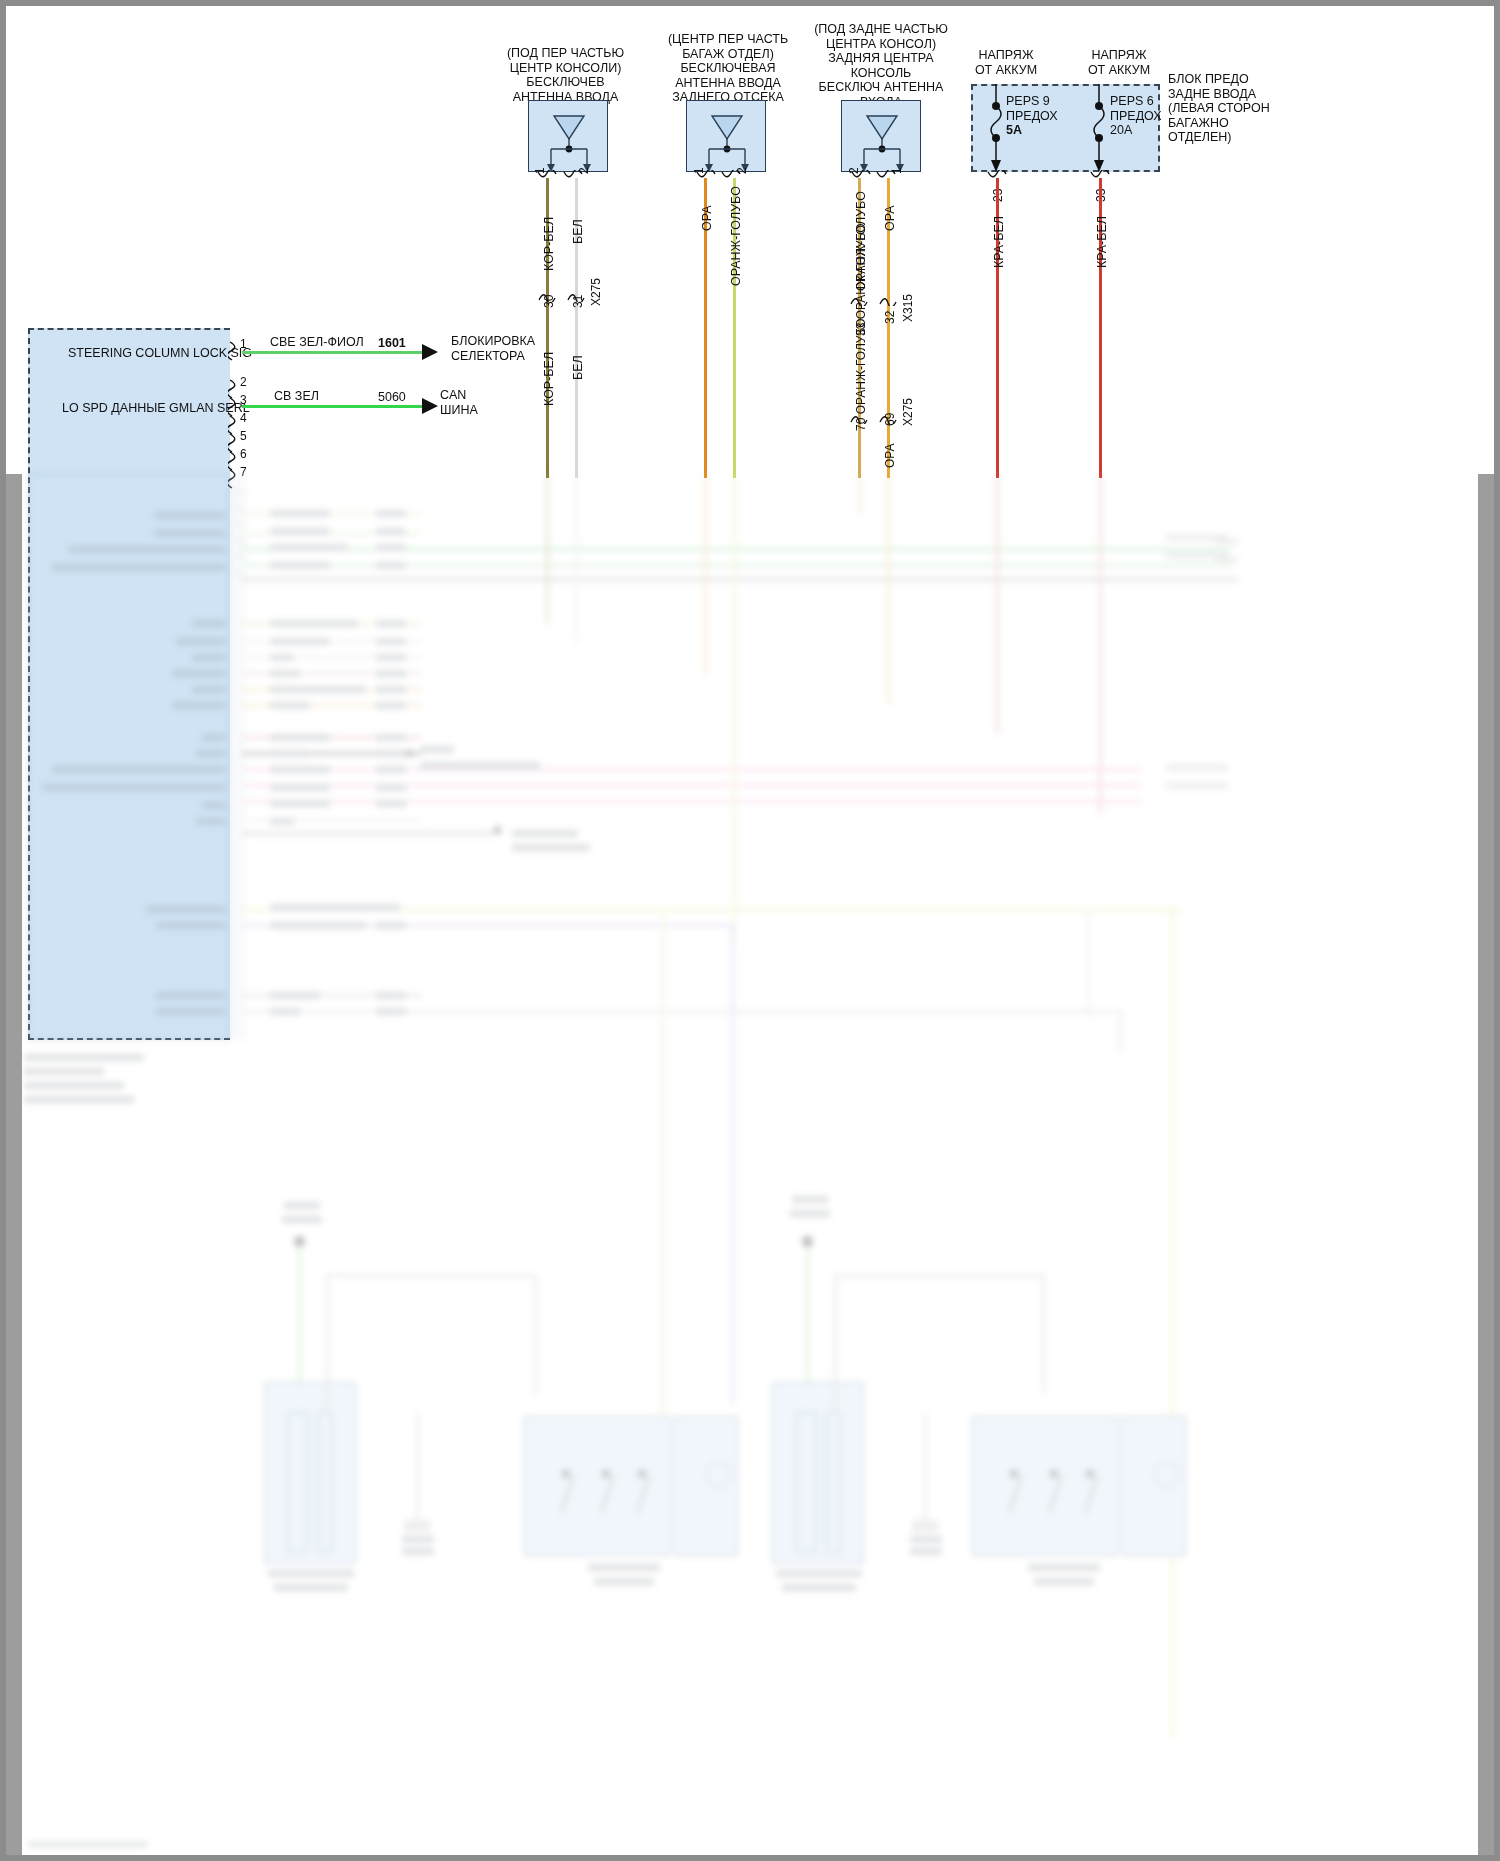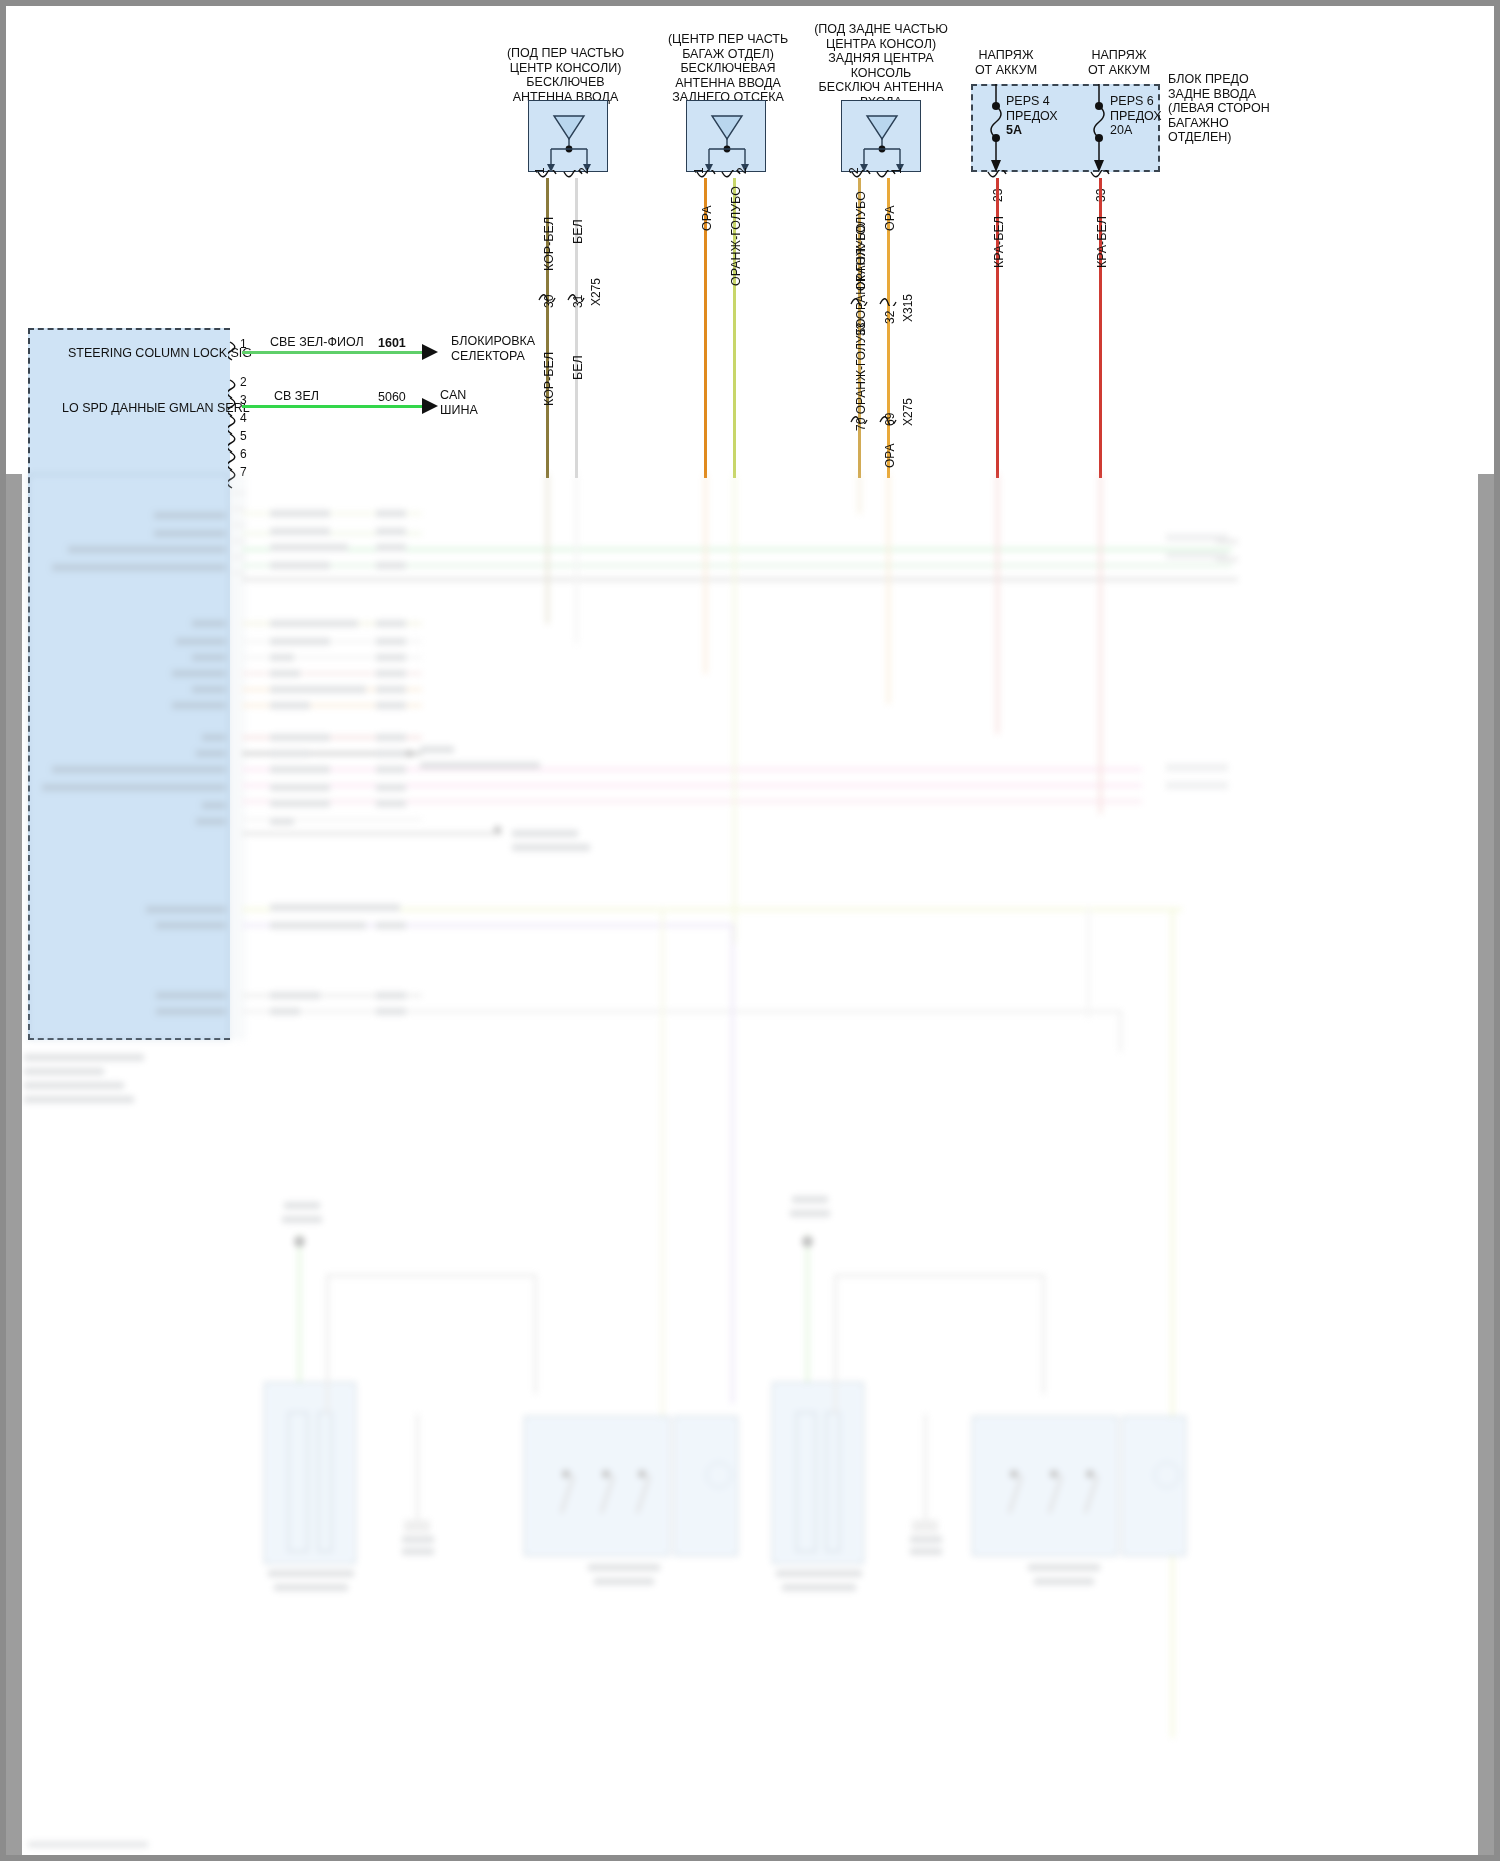--- a/index.html
+++ b/index.html
@@ -188,21 +188,21 @@
   <div class="abs fuse-box" style="left:965px;top:78px;width:189px;height:88px;"></div>
 
   <svg class="abs" style="left:978px;top:78px;" width="30" height="90">
     <line x1="12" y1="0" x2="12" y2="22" stroke="#111" stroke-width="1.5"></line>
     <circle cx="12" cy="22" r="4" fill="#111"></circle>
     <path d="M12,22 q10,8 0,16 q-10,8 0,16" fill="none" stroke="#111" stroke-width="1.5"></path>
     <circle cx="12" cy="54" r="4" fill="#111"></circle>
     <line x1="12" y1="54" x2="12" y2="80" stroke="#111" stroke-width="1.5"></line>
     <polygon points="7,76 17,76 12,88" fill="#111"></polygon>
   </svg>
-  <div class="abs lbl-left" style="left:1000px;top:88px;width:60px;">PEPS 4
+  <div class="abs lbl-left" style="left:1000px;top:88px;width:60px;">PEPS 9
 ПРЕДОХ</div>
   <div class="abs txt" style="left:1000px;top:117px;font-weight:bold;">5А</div>
 
   <svg class="abs" style="left:1081px;top:78px;" width="30" height="90">
     <line x1="12" y1="0" x2="12" y2="22" stroke="#111" stroke-width="1.5"></line>
     <circle cx="12" cy="22" r="4" fill="#111"></circle>
     <path d="M12,22 q10,8 0,16 q-10,8 0,16" fill="none" stroke="#111" stroke-width="1.5"></path>
     <circle cx="12" cy="54" r="4" fill="#111"></circle>
     <line x1="12" y1="54" x2="12" y2="80" stroke="#111" stroke-width="1.5"></line>
     <polygon points="7,76 17,76 12,88" fill="#111"></polygon>

